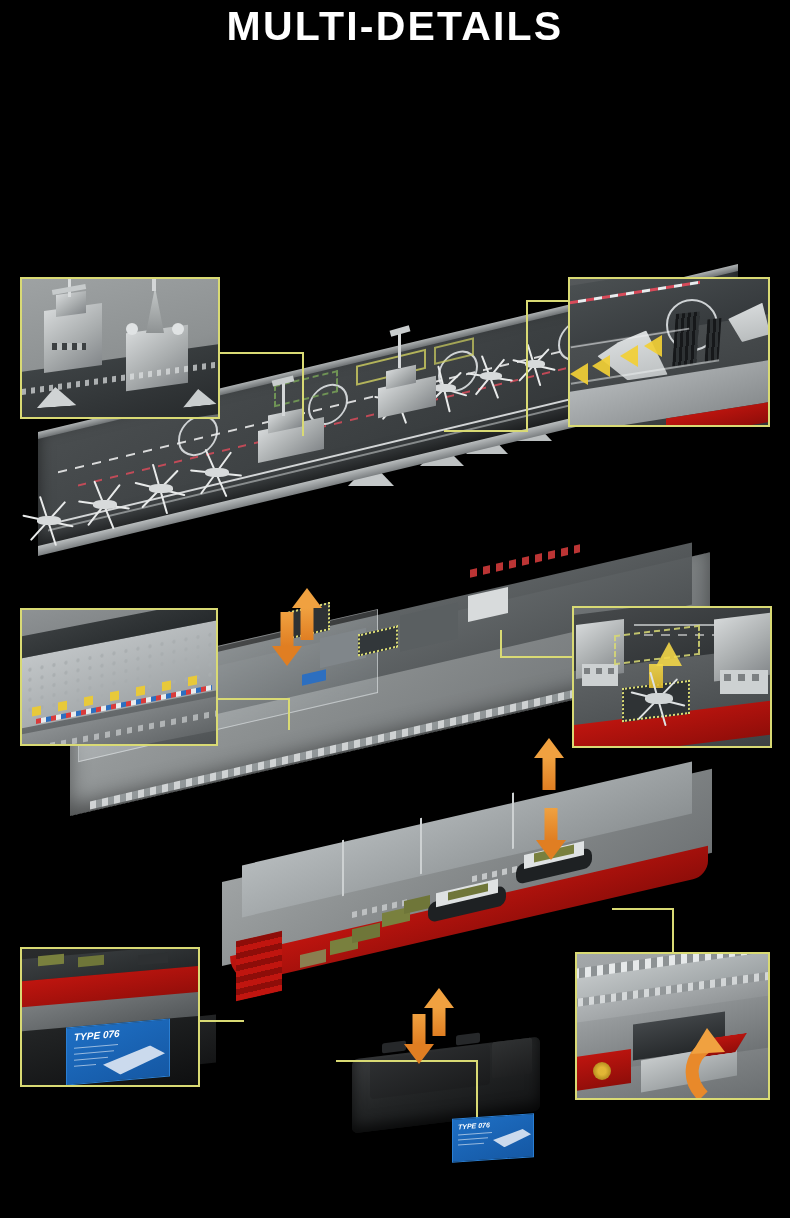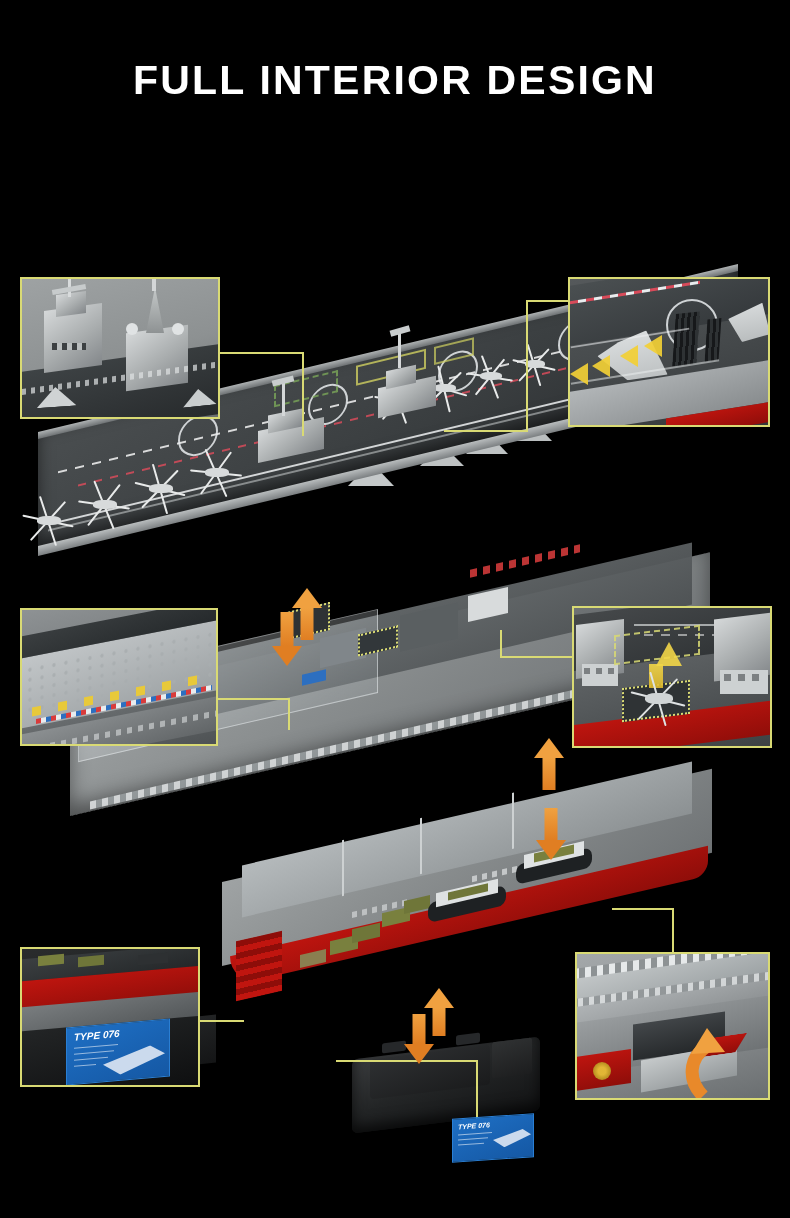--- a/index.html
+++ b/index.html
@@ -84,21 +84,21 @@
   .solid-line { position:absolute; height:2px; background:#eef1f2; opacity:.85; }
 
   .blk { position: absolute; }
 </style>
 </head>
 <body>
 
 <div id="page">
 
   <div class="header">
-    <div class="title-l1">FULL INTERIOR DESIGN</div>
+    <div class="title-l2">MULTI-DETAILS</div>
   </div>
 
   <div>
 
     <div class="blk" style="left:38px; top:398px; width:700px; height:180px;
         transform: skewY(-13.5deg); transform-origin: left top; z-index:10;">
       <div class="blk deck-dark" style="left:0; top:40px; width:700px; height:110px;
            box-shadow: inset 0 -8px 16px rgba(0,0,0,.55);"></div>
 
       <div class="blk" style="left:0; top:148px; width:700px; height:10px;

